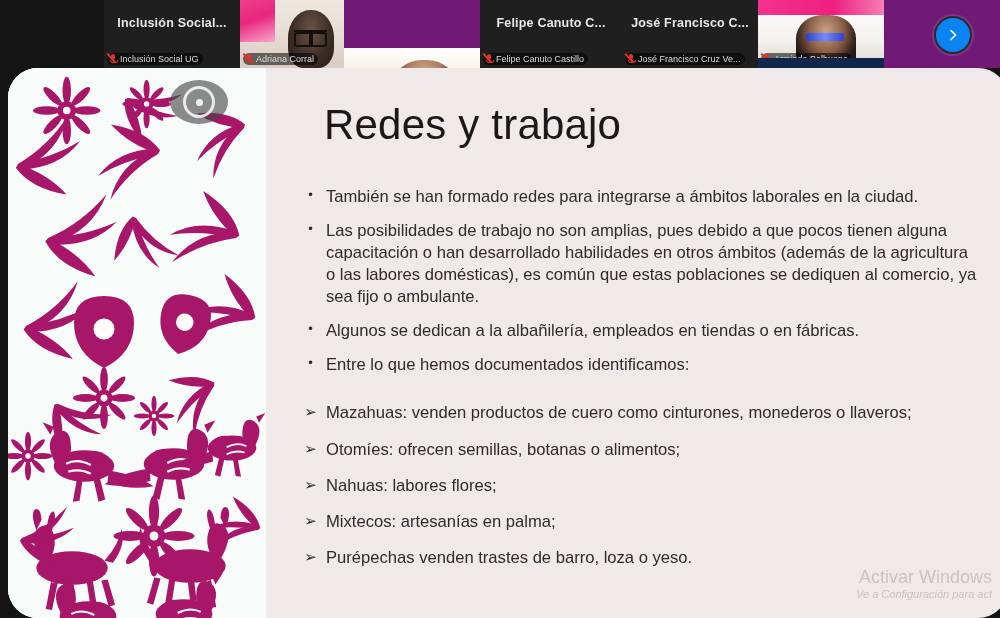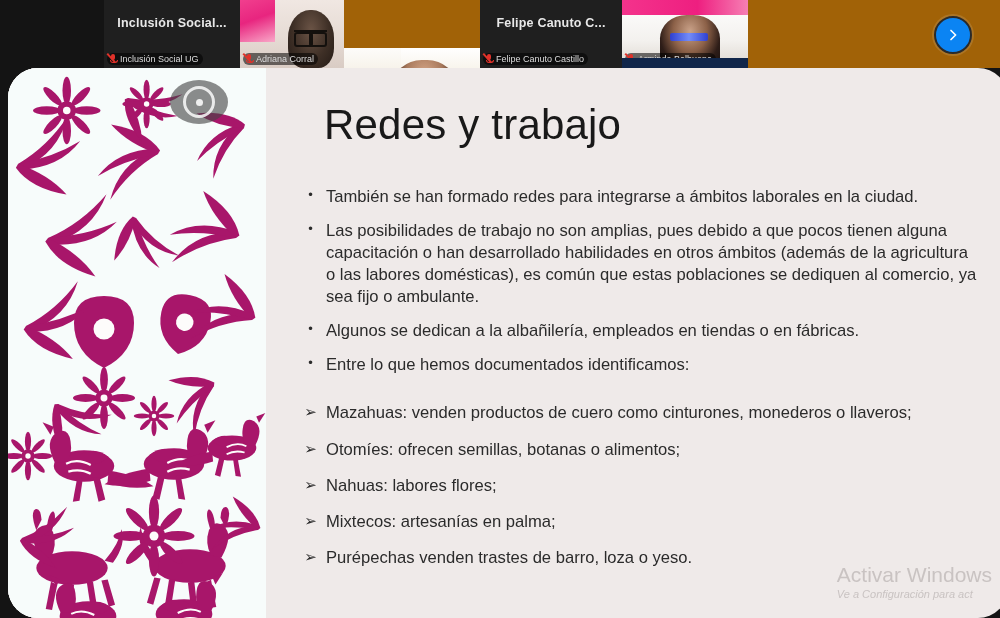--- a/index.html
+++ b/index.html
@@ -17,21 +17,21 @@
     overflow: hidden;
     background: #141414;
   }
 
   
   #filmstrip {
     position: absolute;
     left: 0; top: 0;
     width: 1000px;
     height: 68px;
-    background: #a16207;
+    background: #701a75;
     display: flex;
     align-items: stretch;
   }
   .tile {
     position: relative;
     height: 68px;
     background: #1f1f1f;
     overflow: hidden;
     flex: none;
   }
@@ -289,21 +289,21 @@
   
   #watermark {
     position: absolute;
     right: 16px;
     bottom: 16px;
     text-align: left;
     color: #c9c3c2;
     user-select: none;
     pointer-events: none;
   }
-  #wm-title { font-size: 21px; line-height: 1.25; }
+  #wm-title { font-size: 18px; line-height: 1.25; text-align: right; }
   #wm-sub { font-size: 11px; line-height: 1.25; font-style: italic; }
 </style>
 </head>
 <body>
 
 <div id="screen">
 
   <div id="filmstrip">
 
     <div class="tile" style="width:104px;background:#141414;"></div>
@@ -351,20 +351,31 @@
       <div class="namebar">
         <span class="micmute">
             <i class="body"></i>
             <i class="stand"></i>
             <i class="slash"></i>
           </span>
         <span class="label">Felipe Canuto Castillo</span>
       </div>
     </div>
 
+    <div class="tile" style="width:136px;">
+      <div class="bigname">José Francisco C...</div>
+      <div class="namebar">
+        <span class="micmute">
+            <i class="body"></i>
+            <i class="stand"></i>
+            <i class="slash"></i>
+          </span>
+        <span class="label">José Francisco Cruz Ve...</span>
+      </div>
+    </div>
 
     <div class="tile" style="width:126px;">
       <div class="cam cam-c">
         <span class="blueglow"></span>
         <span class="deskbar"></span>
       </div>
       <div class="namebar">
         <span class="micmute">
             <i class="body"></i>
             <i class="stand"></i>

